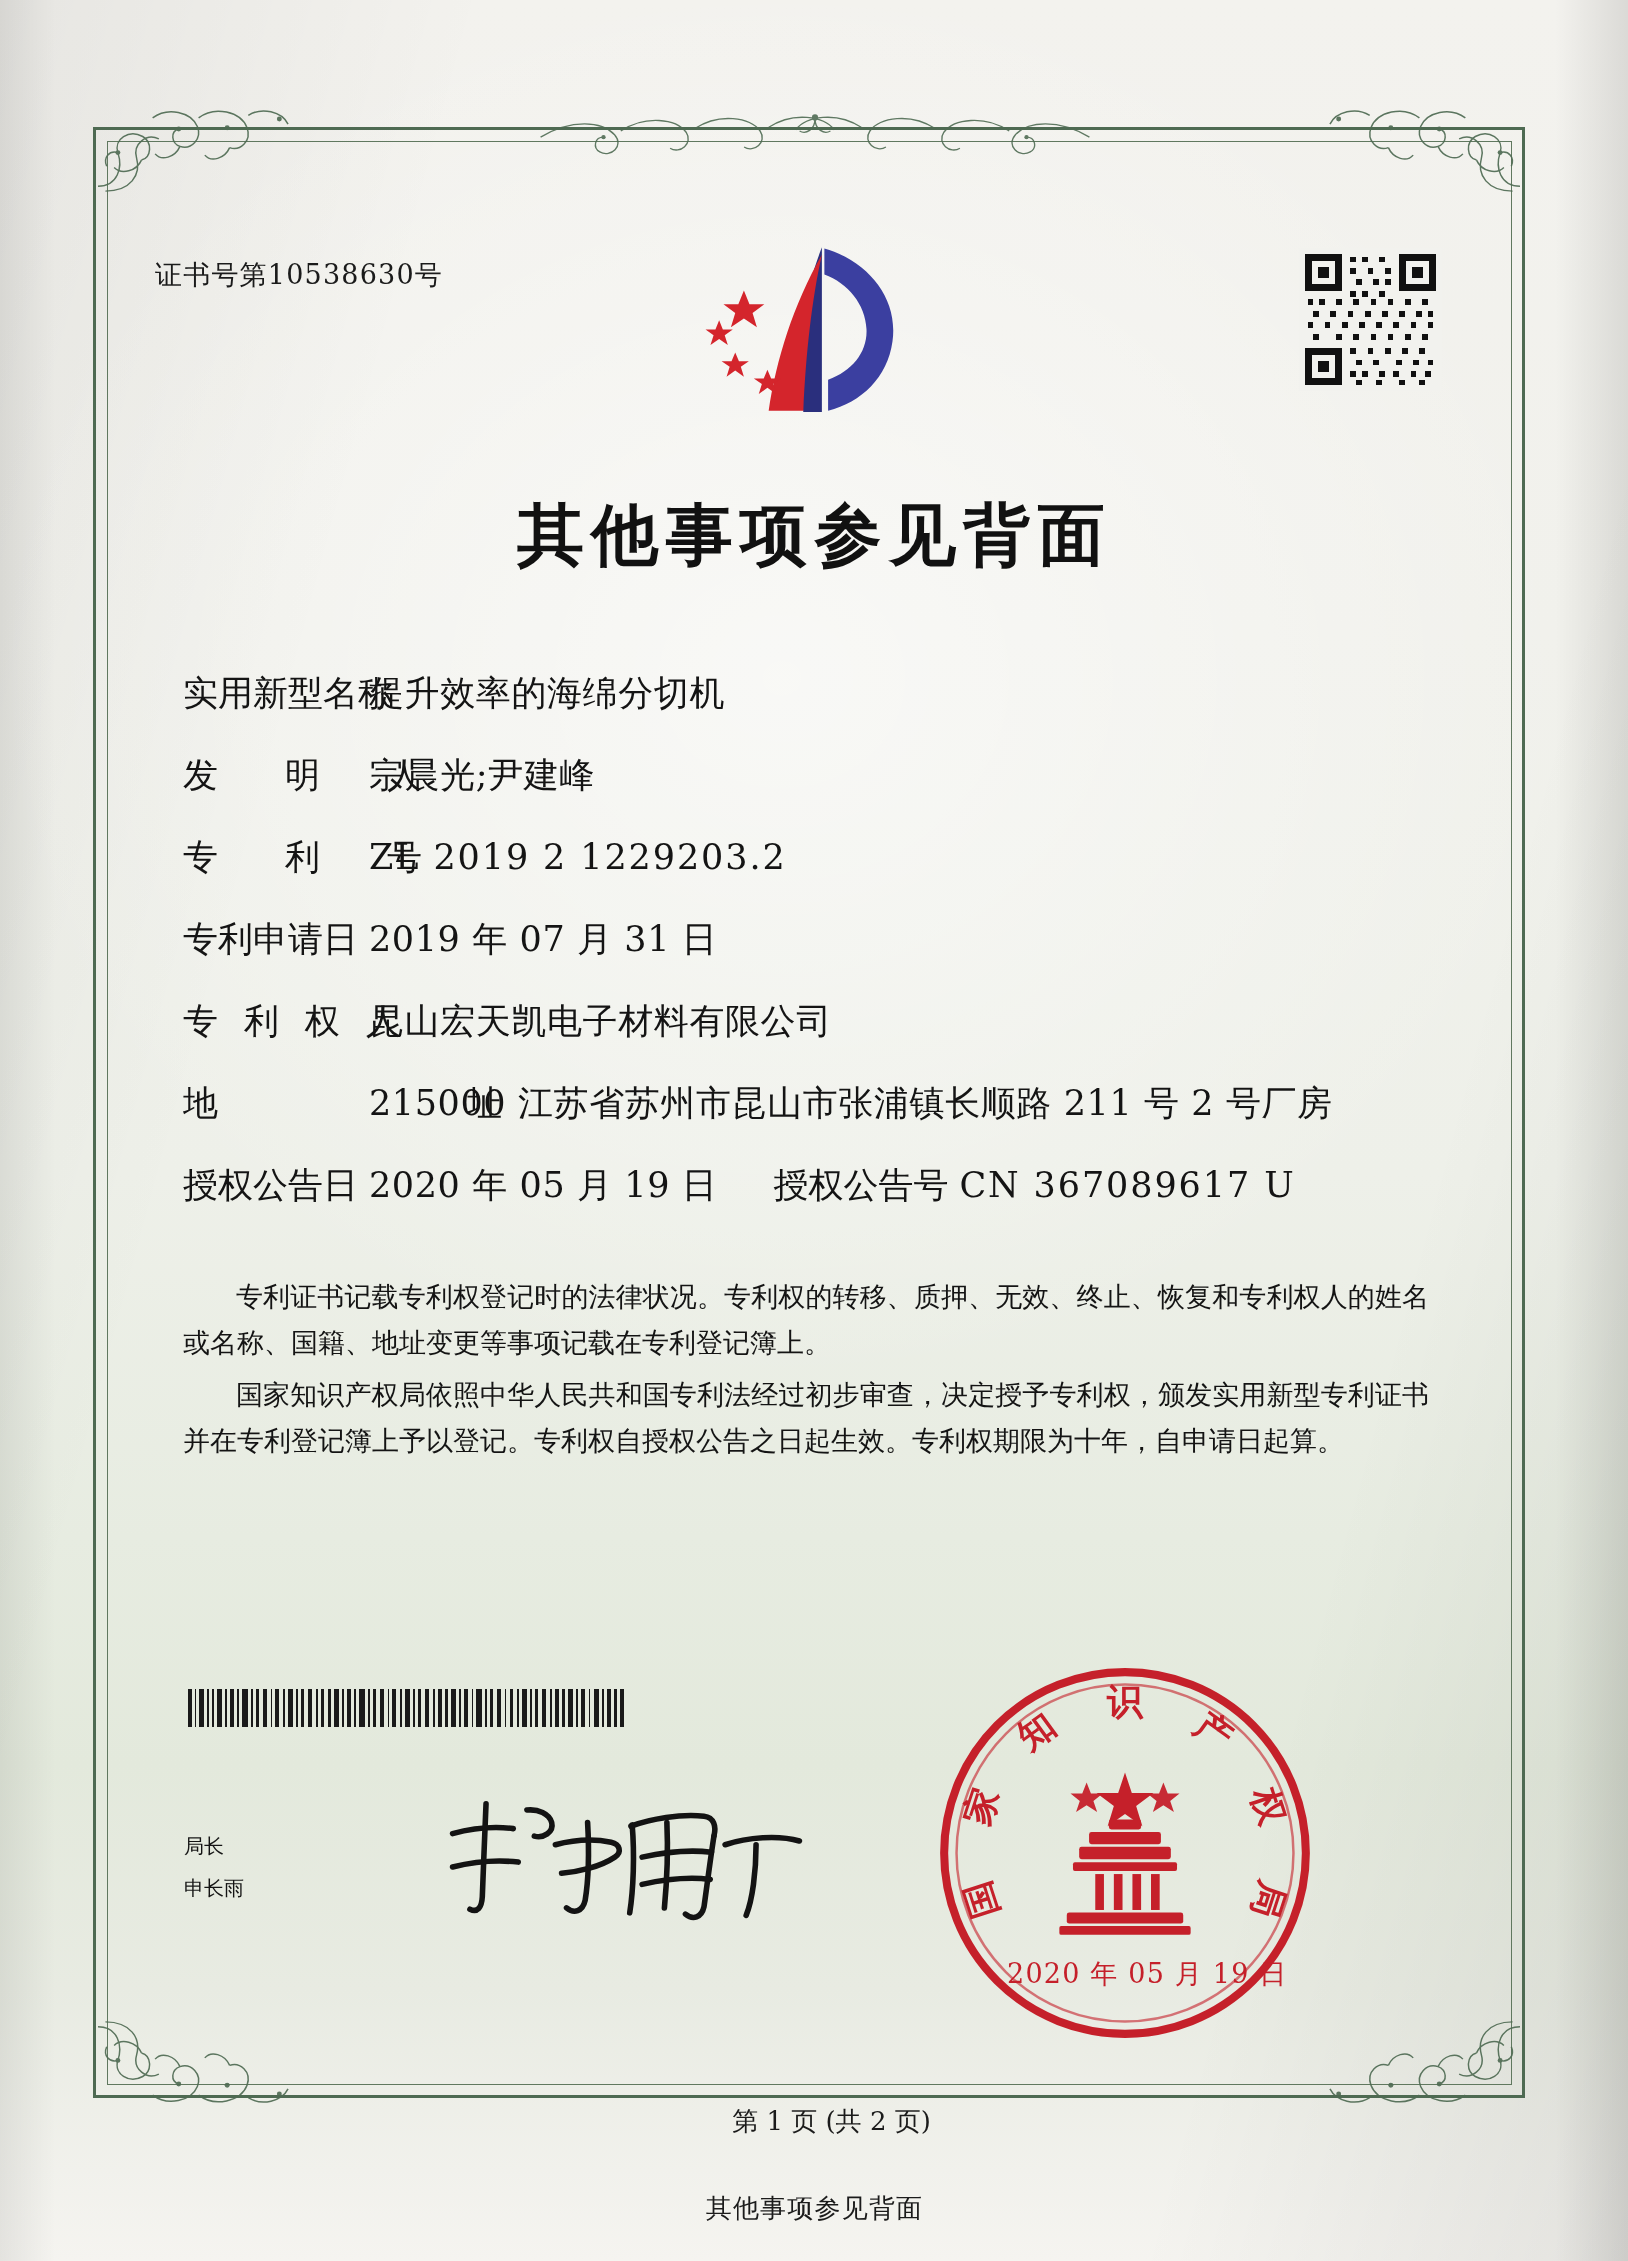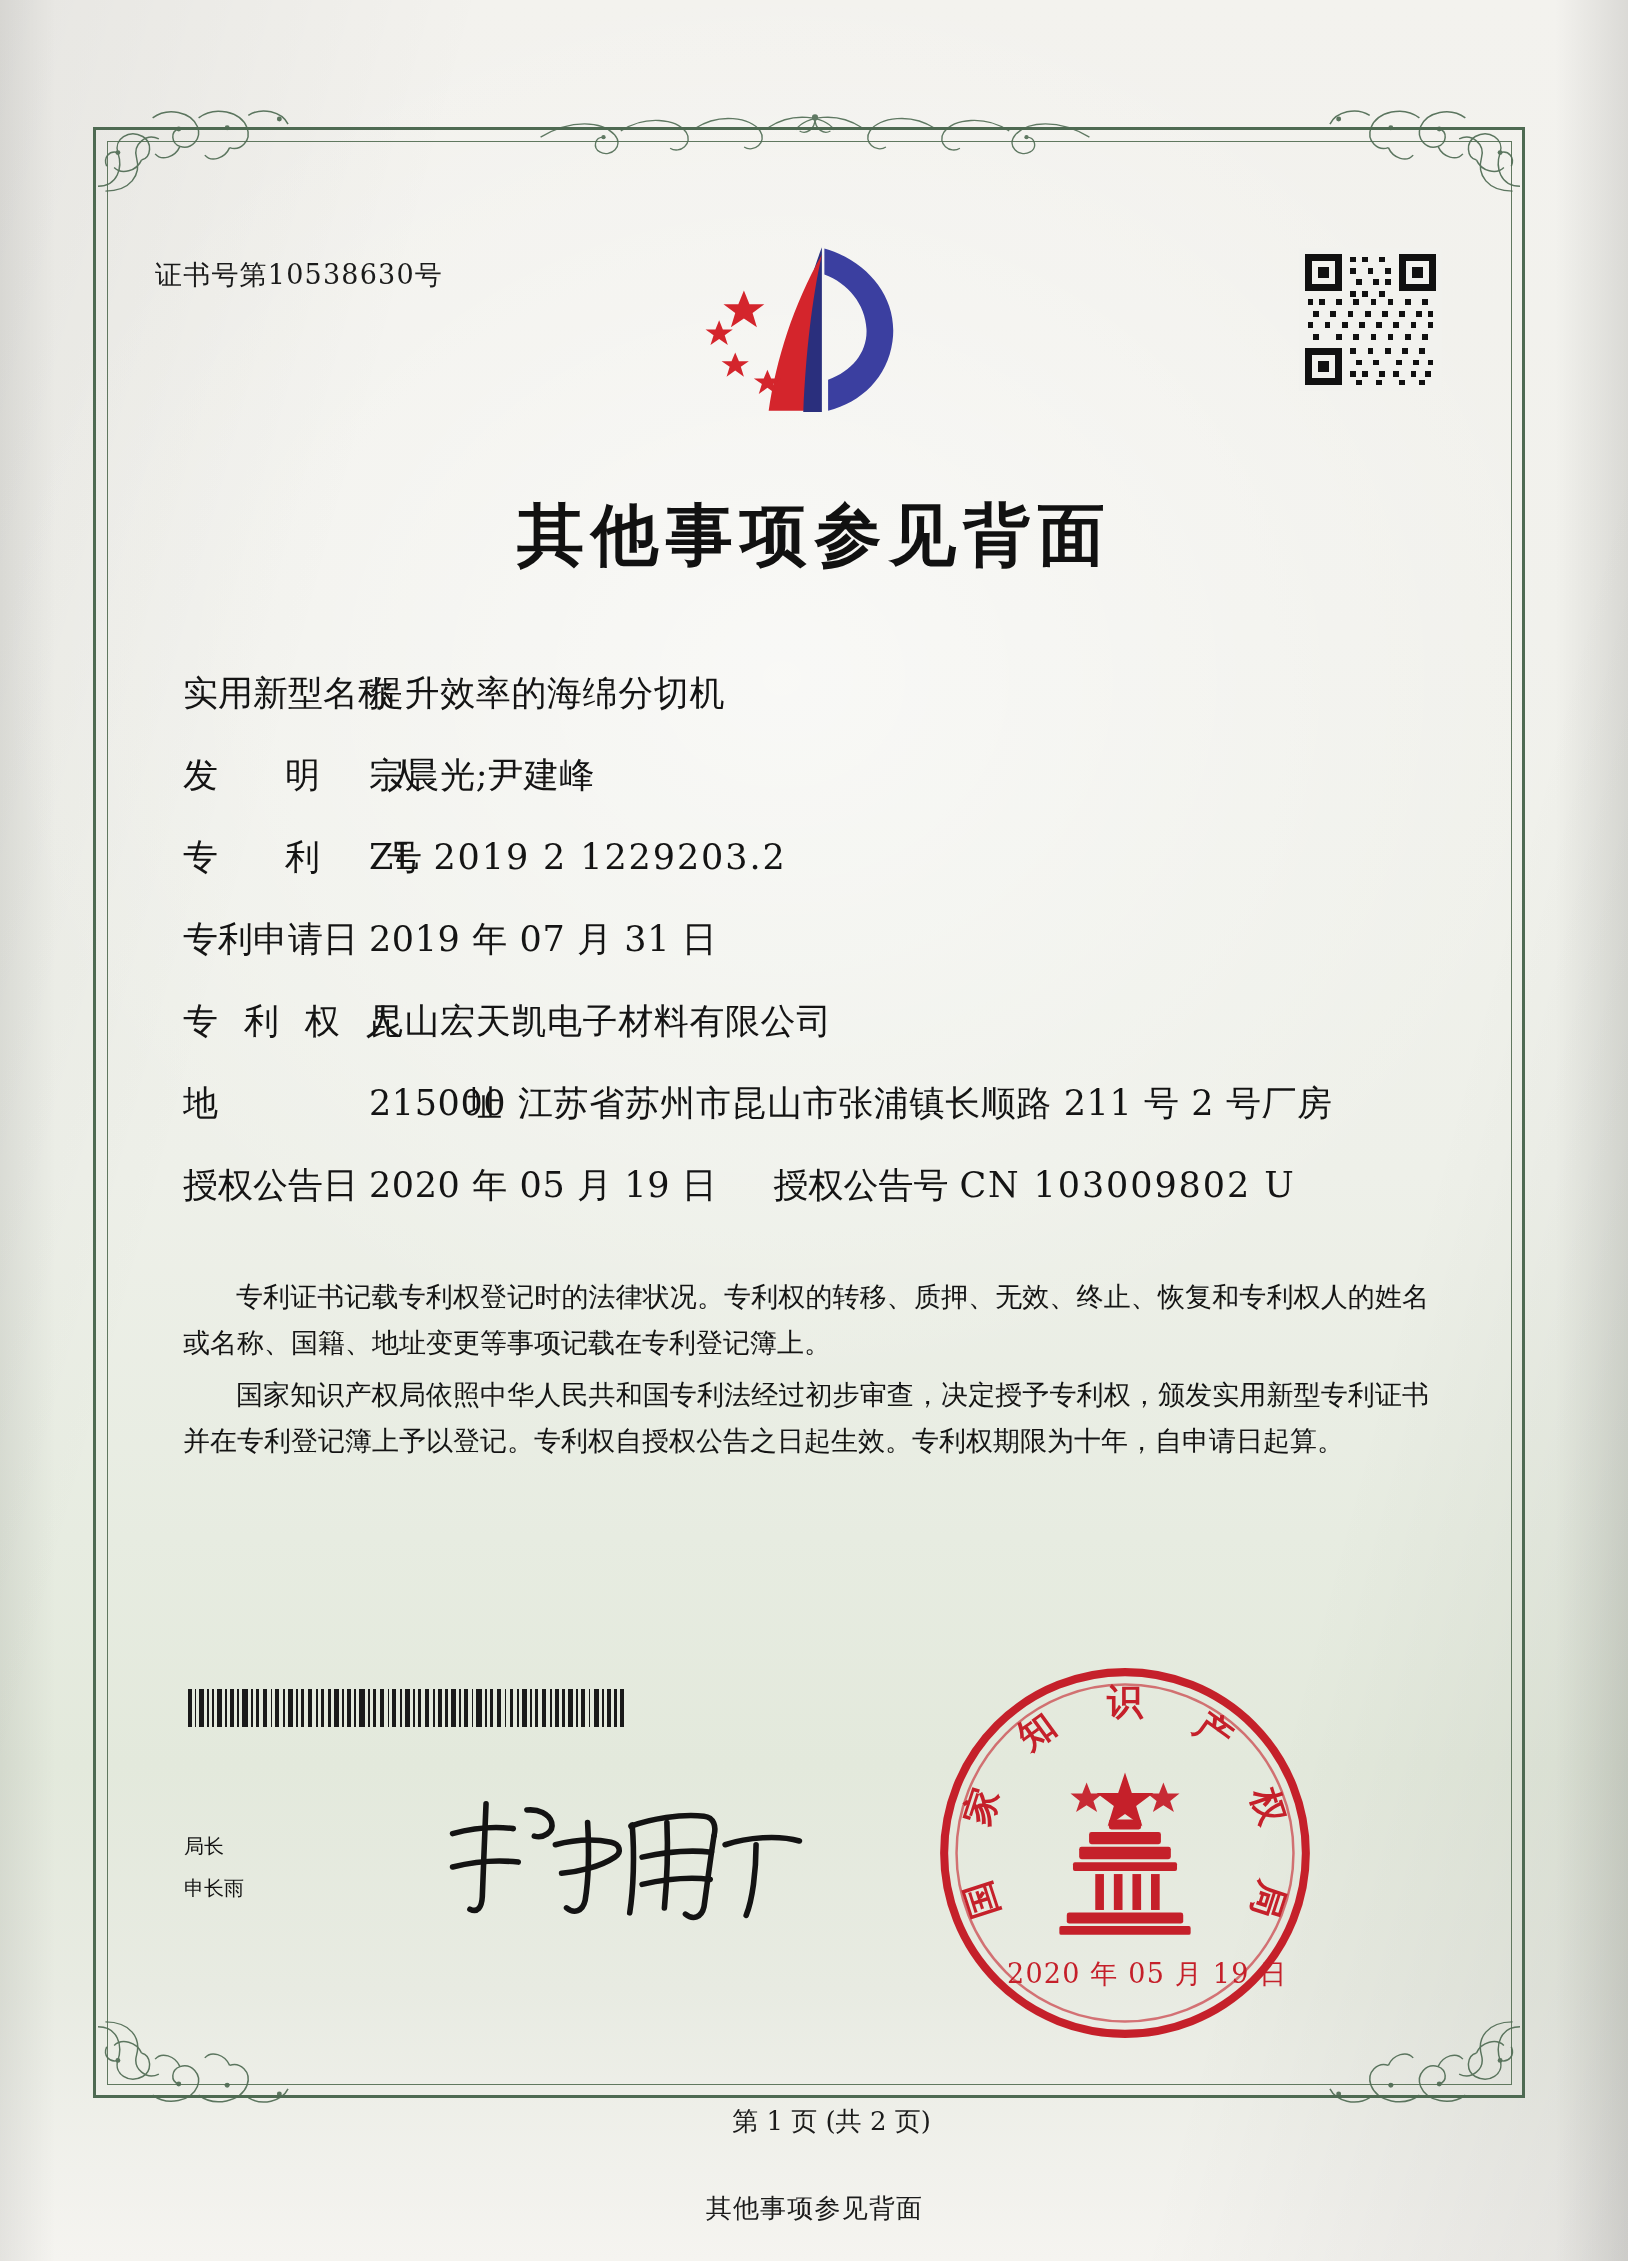--- a/index.html
+++ b/index.html
@@ -493,21 +493,21 @@
       <span class="field-value">昆山宏天凯电子材料有限公司</span>
     </div>
     <div class="field-row">
       <span class="field-label sp3">地　　　址</span>
       <span class="field-value">215000 江苏省苏州市昆山市张浦镇长顺路 211 号 2 号厂房</span>
     </div>
     <div class="field-row">
       <span class="field-label">授权公告日</span>
       <span class="field-value">2020 年 05 月 19 日</span>
       <span class="field-label second-label">授权公告号</span>
-      <span class="field-value mono">CN 103009802 U</span>
+      <span class="field-value mono">CN 367089617 U</span>
     </div>
   </div>
 
   <div class="paragraphs">
     <p>专利证书记载专利权登记时的法律状况。专利权的转移、质押、无效、终止、恢复和专利权人的姓名或名称、国籍、地址变更等事项记载在专利登记簿上。</p>
     <p>国家知识产权局依照中华人民共和国专利法经过初步审查，决定授予专利权，颁发实用新型专利证书并在专利登记簿上予以登记。专利权自授权公告之日起生效。专利权期限为十年，自申请日起算。</p>
   </div>
 
   <div class="barcode">
     <svg viewBox="0 0 715 62" shape-rendering="crispEdges">

